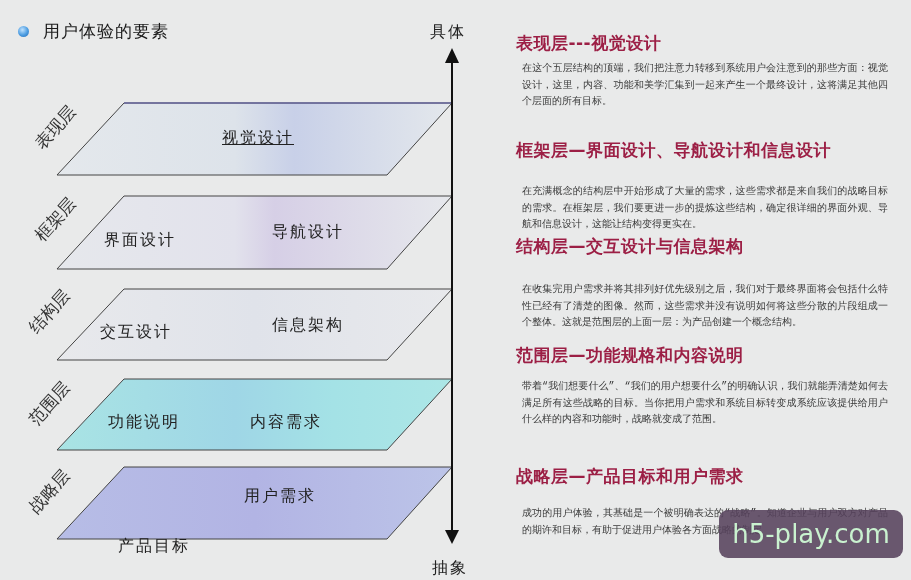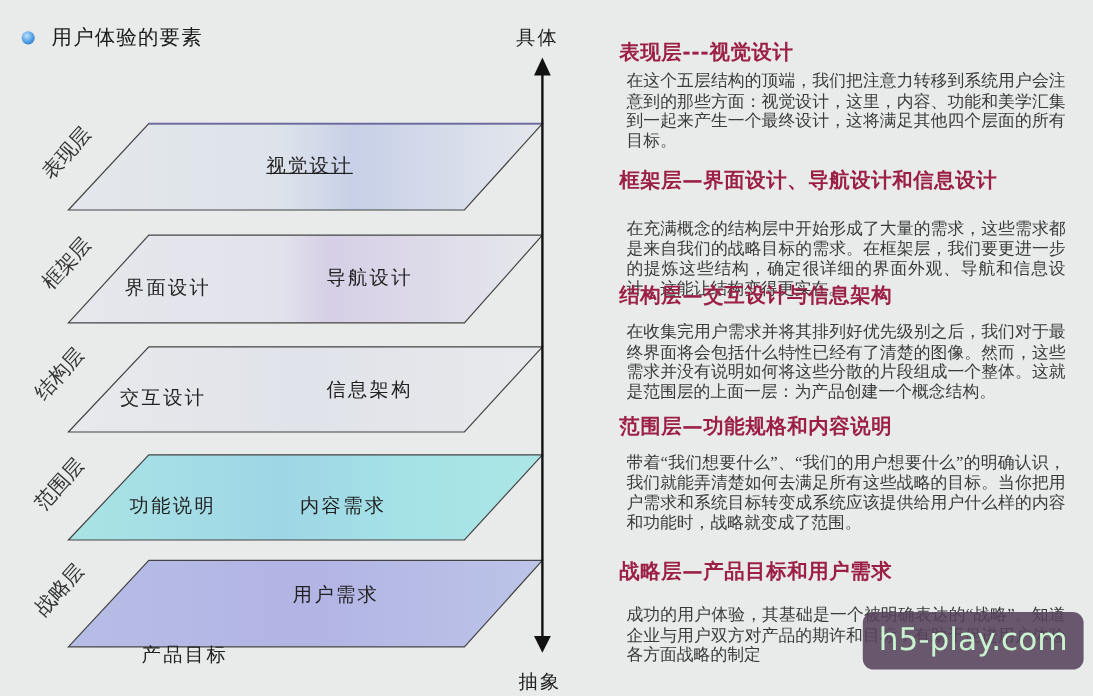--- a/index.html
+++ b/index.html
@@ -29,22 +29,22 @@
     position: absolute; font-family: "DejaVu Serif", "Liberation Serif", serif;
     font-size: 16px; color: #222; letter-spacing: 2px; white-space: nowrap;
   }
 
   .right { position: absolute; left: 500px; top: 0; width: 411px; height: 580px; }
   .section { position: absolute; left: 16px; width: 380px; }
   .section-title {
     font-size: 17px; font-weight: bold; color: #9c1f45; margin: 0; white-space: nowrap; letter-spacing: 0.5px;
   }
   .section-body {
-    font-family: Liberation Serif, serif;
-    font-size: 14px; line-height: 16.5px; color: #3a3a3a; margin: 0; padding-left: 6px; padding-right: 8px;
+    font-family: Liberation Mono, monospace;
+    font-size: 10px; line-height: 16.5px; color: #3a3a3a; margin: 0; padding-left: 6px; padding-right: 8px;
     text-align: justify;
   }
 
   .watermark {
     position: absolute; left: 719px; top: 510px; width: 184px; height: 48px;
     background: rgba(86, 66, 92, 0.88); border-radius: 9px;
     color: #c9f2cf; font-size: 26px; display: flex; align-items: center; justify-content: center;
     font-family: "DejaVu Sans", sans-serif;
   }
 </style>
@@ -133,21 +133,21 @@
   <div class="section" style="top:32px;">
     <h3 class="section-title">表现层---视觉设计</h3>
     <p class="section-body" style="margin-top:6px;">在这个五层结构的顶端，我们把注意力转移到系统用户会注意到的那些方面：视觉设计，这里，内容、功能和美学汇集到一起来产生一个最终设计，这将满足其他四个层面的所有目标。</p>
   </div>
   <div class="section" style="top:139px;">
     <h3 class="section-title">框架层—界面设计、导航设计和信息设计</h3>
     <p class="section-body" style="margin-top:22px;">在充满概念的结构层中开始形成了大量的需求，这些需求都是来自我们的战略目标的需求。在框架层，我们要更进一步的提炼这些结构，确定很详细的界面外观、导航和信息设计，这能让结构变得更实在。</p>
   </div>
   <div class="section" style="top:235px;">
     <h3 class="section-title">结构层—交互设计与信息架构</h3>
-    <p class="section-body" style="margin-top:12px;">在收集完用户需求并将其排列好优先级别之后，我们对于最终界面将会包括什么特性已经有了清楚的图像。然而，这些需求并没有说明如何将这些分散的片段组成一个整体。这就是范围层的上面一层：为产品创建一个概念结构。</p>
+    <p class="section-body" style="margin-top:24px;">在收集完用户需求并将其排列好优先级别之后，我们对于最终界面将会包括什么特性已经有了清楚的图像。然而，这些需求并没有说明如何将这些分散的片段组成一个整体。这就是范围层的上面一层：为产品创建一个概念结构。</p>
   </div>
   <div class="section" style="top:344px;">
     <h3 class="section-title">范围层—功能规格和内容说明</h3>
     <p class="section-body" style="margin-top:12px;">带着“我们想要什么”、“我们的用户想要什么”的明确认识，我们就能弄清楚如何去满足所有这些战略的目标。当你把用户需求和系统目标转变成系统应该提供给用户什么样的内容和功能时，战略就变成了范围。</p>
   </div>
   <div class="section" style="top:465px;">
     <h3 class="section-title">战略层—产品目标和用户需求</h3>
     <p class="section-body" style="margin-top:18px;">成功的用户体验，其基础是一个被明确表达的“战略”。知道企业与用户双方对产品的期许和目标，有助于促进用户体验各方面战略的制定</p>
   </div>
 </div>

